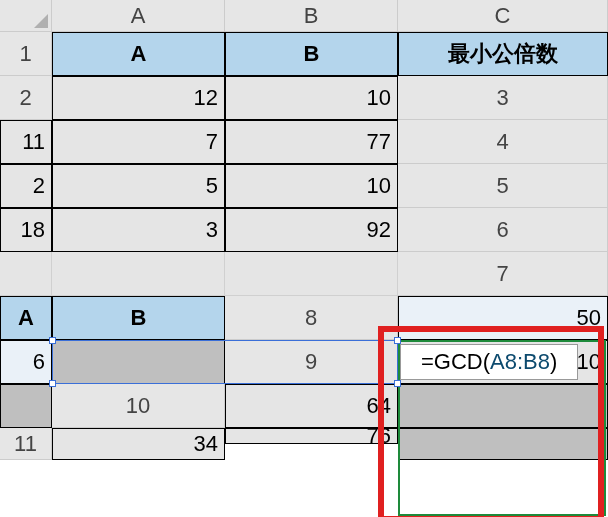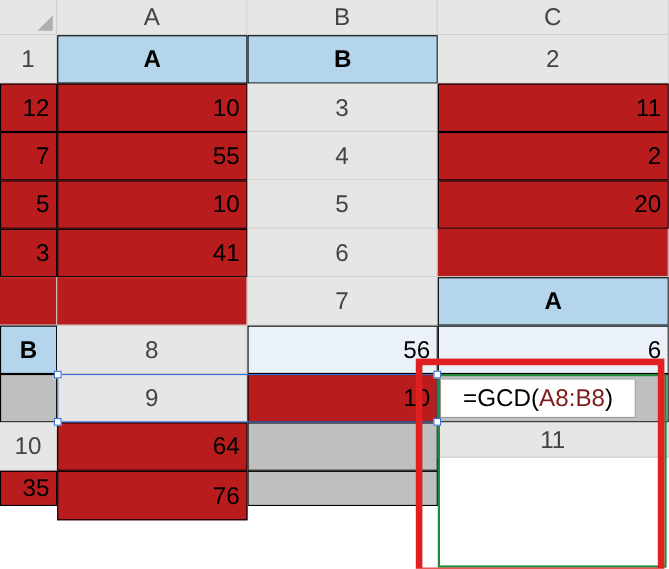--- a/index.html
+++ b/index.html
@@ -54,21 +54,21 @@
     border-left: 14px solid transparent;
     border-bottom: 14px solid #b0b0b0;
   }
   .cell {
     border-right: 1px solid #d0d0d0;
     border-bottom: 1px solid #d0d0d0;
     display: flex;
     align-items: center;
     padding: 0 6px;
     height: 44px;
-    background: #b91c1c;
+    background: #e5e5e5;
     font-size: 22px;
   }
   .h44 { height: 44px; }
   .bcell {
     border: 1px solid #000;
   }
   .th {
     background: #b4d5ec;
     font-weight: bold;
     justify-content: center;
@@ -87,21 +87,21 @@
     background: #fff;
     border: 1px solid #999;
     font-size: 22px;
     padding: 2px 20px;
     white-space: nowrap;
     z-index: 30;
     display: flex;
     align-items: center;
   }
   .fn { color: #000; }
-  .ref { color: #7f1d1d; }
+  .ref { color: #0c4a6e; }
   .redbox {
     position: absolute;
     border: 6px solid #e02020;
     z-index: 20;
     pointer-events: none;
   }
   .range-marker {
     position: absolute;
     border: 1.5px solid #3a6fd8;
     z-index: 15;
@@ -126,65 +126,66 @@
 <div class="sheet">
 
   <div class="corner"></div>
   <div class="hdr">A</div>
   <div class="hdr">B</div>
   <div class="hdr">C</div>
 
   <div class="rowhdr h44">1</div>
   <div class="cell bcell th">A</div>
   <div class="cell bcell th">B</div>
+  <div class="cell bcell th">最小公倍数</div>
 
   <div class="rowhdr h44">2</div>
   <div class="cell bcell num">12</div>
   <div class="cell bcell num">10</div>
 
   <div class="rowhdr h44">3</div>
   <div class="cell bcell num">11</div>
   <div class="cell bcell num">7</div>
-  <div class="cell bcell num">55</div>
+  <div class="cell bcell num">77</div>
 
   <div class="rowhdr h44">4</div>
   <div class="cell bcell num">2</div>
   <div class="cell bcell num">5</div>
   <div class="cell bcell num">10</div>
 
   <div class="rowhdr h44">5</div>
-  <div class="cell bcell num">20</div>
+  <div class="cell bcell num">18</div>
   <div class="cell bcell num">3</div>
-  <div class="cell bcell num">41</div>
+  <div class="cell bcell num">92</div>
 
   <div class="rowhdr h44">6</div>
   <div class="cell"></div>
   <div class="cell"></div>
   <div class="cell"></div>
 
   <div class="rowhdr h44">7</div>
   <div class="cell bcell th">A</div>
   <div class="cell bcell th">B</div>
 
   <div class="rowhdr h44">8</div>
-  <div class="cell bcell num sel">56</div>
+  <div class="cell bcell num sel">50</div>
   <div class="cell bcell num sel">6</div>
   <div class="cell bcell num gray"></div>
 
   <div class="rowhdr h44">9</div>
   <div class="cell bcell num">10</div>
   <div class="cell bcell num gray"></div>
 
   <div class="rowhdr h44">10</div>
   <div class="cell bcell num">64</div>
   <div class="cell bcell num gray"></div>
 
   <div class="rowhdr" style="height:32px">11</div>
-  <div class="cell bcell num" style="height:32px">35</div>
-  <div class="cell bcell num" style="height:45px">76</div>
+  <div class="cell bcell num" style="height:32px">34</div>
+  <div class="cell bcell num" style="height:16px">76</div>
   <div class="cell bcell num gray" style="height:32px"></div>
 
   <div class="greenbox" style="left:398px; top:340px; width:208px; height:176px;"></div>
 
   <div class="range-marker" style="left:52px; top:340px; width:346px; height:44px;">
     <div class="sq" style="left:-4px; top:-4px;"></div>
     <div class="sq" style="right:-4px; top:-4px;"></div>
     <div class="sq" style="left:-4px; bottom:-4px;"></div>
     <div class="sq" style="right:-4px; bottom:-4px;"></div>
   </div>

